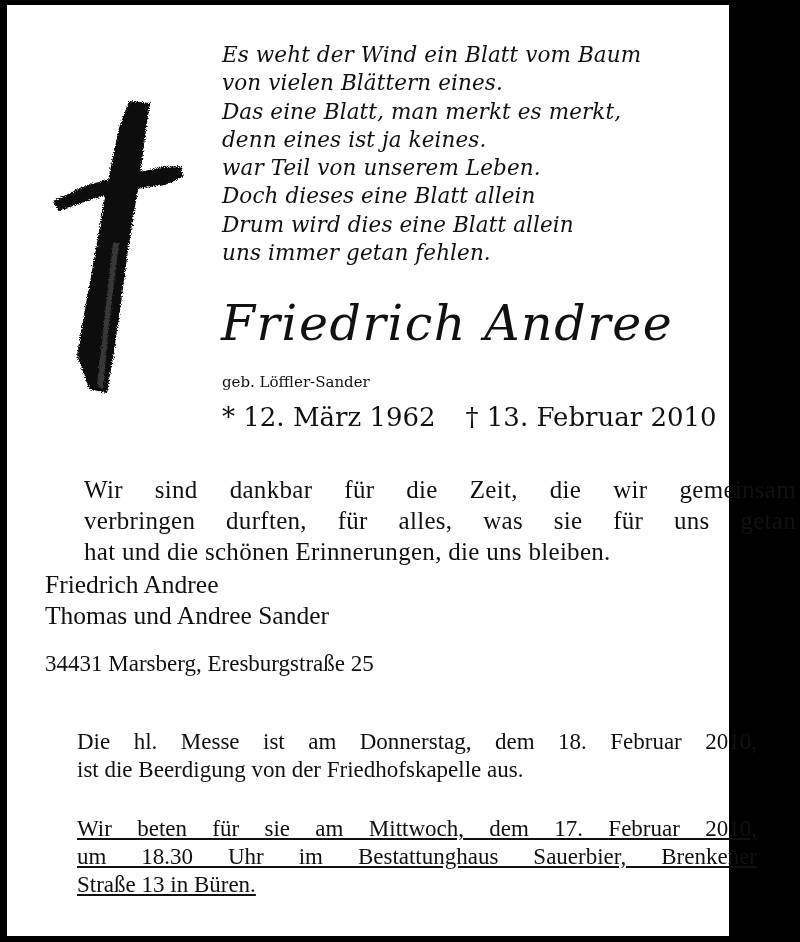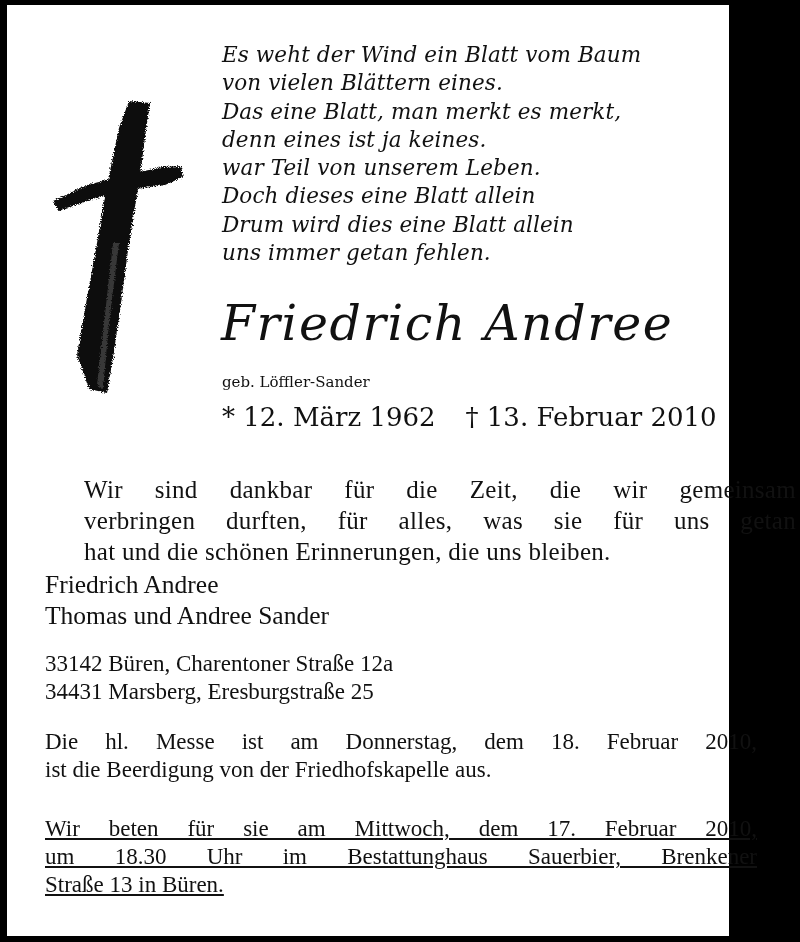--- a/index.html
+++ b/index.html
@@ -101,21 +101,21 @@
       top: 723px;
       line-height: 28px;
       font-size: 23px;
     }
     .prayer {
       top: 810px;
       line-height: 28px;
       font-size: 23px;
       text-decoration: underline;
     }
-    .service div, .prayer div { white-space: nowrap; }
+    .service div, .prayer div { white-space: nowrap; margin-left: 32px; }
     .service .justify, .prayer .justify {
       text-align: justify;
       text-align-last: justify;
     }
   </style>
 </head>
 <body>
 
 <div class="frame">
 
@@ -161,21 +161,20 @@
     <div class="justify">verbringen durften, für alles, was sie für uns getan</div>
     <div>hat und die schönen Erinnerungen, die uns bleiben.</div>
   </div>
 
   <div class="body-text mourners">
     <div>Friedrich Andree</div>
     <div>Thomas und Andree Sander</div>
   </div>
 
   <div class="body-text addresses">
-    <div>33142 Büren, Charentoner Straße 12a</div>
     <div>34431 Marsberg, Eresburgstraße 25</div>
   </div>
 
   <div class="body-text service">
     <div class="justify">Die hl. Messe ist am Donnerstag, dem 18. Februar 2010,</div>
     <div>ist die Beerdigung von der Friedhofskapelle aus.</div>
   </div>
 
   <div class="body-text prayer">
     <div class="justify">Wir beten für sie am Mittwoch, dem 17. Februar 2010,</div>

